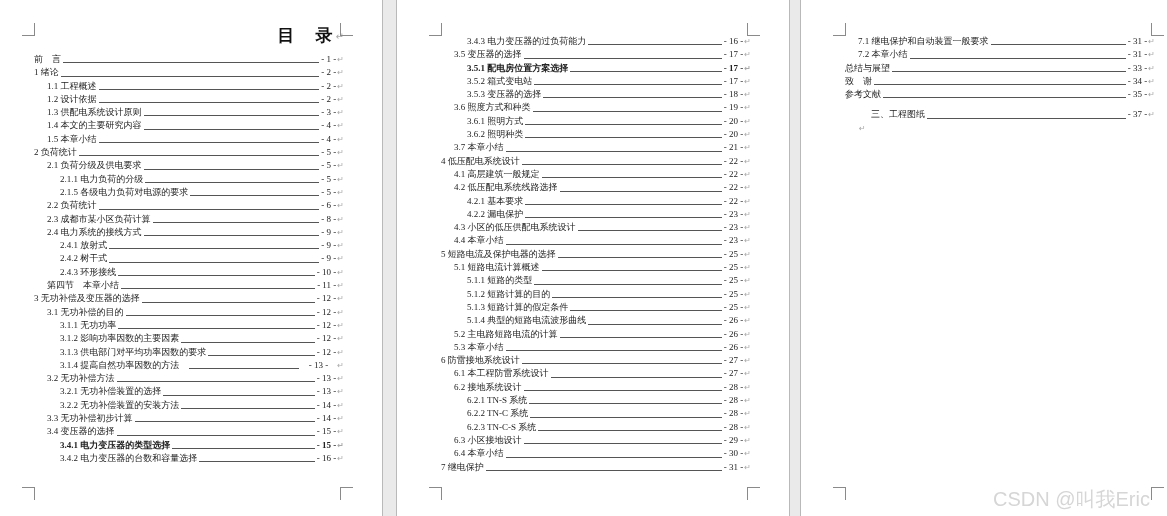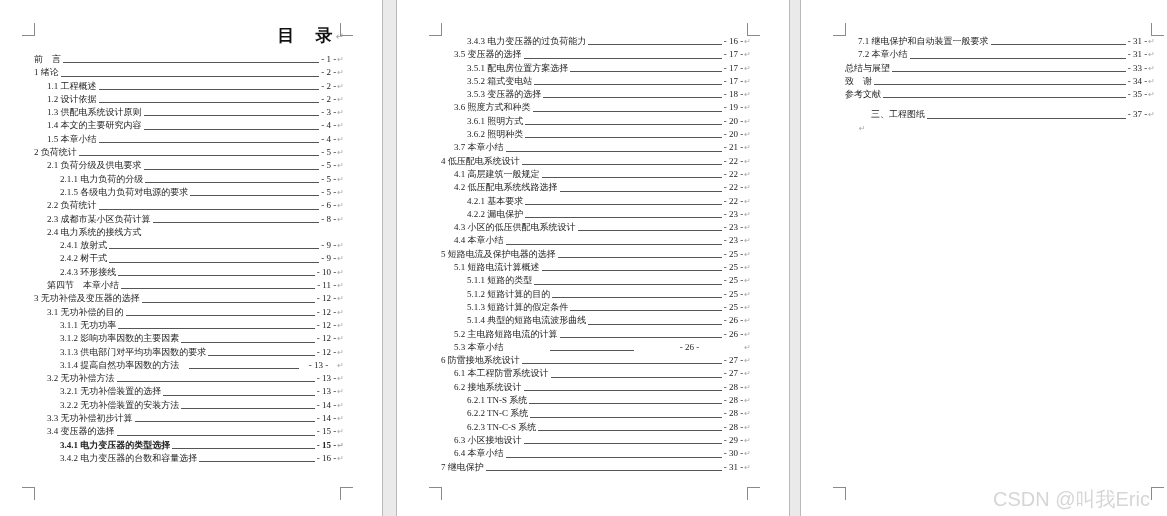--- a/index.html
+++ b/index.html
@@ -167,21 +167,21 @@
             <span class="leader"></span>
             <span class="pnum">- 6 -</span>
             <span class="pilcrow">↵</span>
           </div>
           <div class="trow" style="padding-left: 13px;">
             <span class="tt">2.3 成都市某小区负荷计算</span>
             <span class="leader"></span>
             <span class="pnum">- 8 -</span>
             <span class="pilcrow">↵</span>
           </div>
-          <div class="trow" style="padding-left: 13px; flex-direction: column;">
+          <div class="trow" style="padding-left: 13px;">
             <span class="tt">2.4 电力系统的接线方式</span>
             <span class="leader"></span>
             <span class="pnum">- 9 -</span>
             <span class="pilcrow">↵</span>
           </div>
           <div class="trow" style="padding-left: 26px;">
             <span class="tt">2.4.1 放射式</span>
             <span class="leader"></span>
             <span class="pnum">- 9 -</span>
             <span class="pilcrow">↵</span>
@@ -298,21 +298,21 @@
             <span class="leader"></span>
             <span class="pnum">- 16 -</span>
             <span class="pilcrow">↵</span>
           </div>
           <div class="trow" style="padding-left: 13px;">
             <span class="tt">3.5 变压器的选择</span>
             <span class="leader"></span>
             <span class="pnum">- 17 -</span>
             <span class="pilcrow">↵</span>
           </div>
-          <div class="trow" style="padding-left: 26px;">
+          <div class="trow" style="padding-left: 26px; font-weight: bold;">
             <span class="tt">3.5.1 配电房位置方案选择</span>
             <span class="leader"></span>
             <span class="pnum">- 17 -</span>
             <span class="pilcrow">↵</span>
           </div>
           <div class="trow" style="padding-left: 26px;">
             <span class="tt">3.5.2 箱式变电站</span>
             <span class="leader"></span>
             <span class="pnum">- 17 -</span>
             <span class="pilcrow">↵</span>
@@ -424,21 +424,21 @@
             <span class="leader"></span>
             <span class="pnum">- 26 -</span>
             <span class="pilcrow">↵</span>
           </div>
           <div class="trow" style="padding-left: 13px;">
             <span class="tt">5.2 主电路短路电流的计算</span>
             <span class="leader"></span>
             <span class="pnum">- 26 -</span>
             <span class="pilcrow">↵</span>
           </div>
-          <div class="trow" style="padding-left: 13px; gap: 44px;">
+          <div class="trow" style="padding-left: 13px;">
             <span class="tt">5.3 本章小结</span>
             <span class="leader"></span>
             <span class="pnum">- 26 -</span>
             <span class="pilcrow">↵</span>
           </div>
           <div class="trow" style="padding-left: 0px;">
             <span class="tt">6 防雷接地系统设计</span>
             <span class="leader"></span>
             <span class="pnum">- 27 -</span>
             <span class="pilcrow">↵</span>

